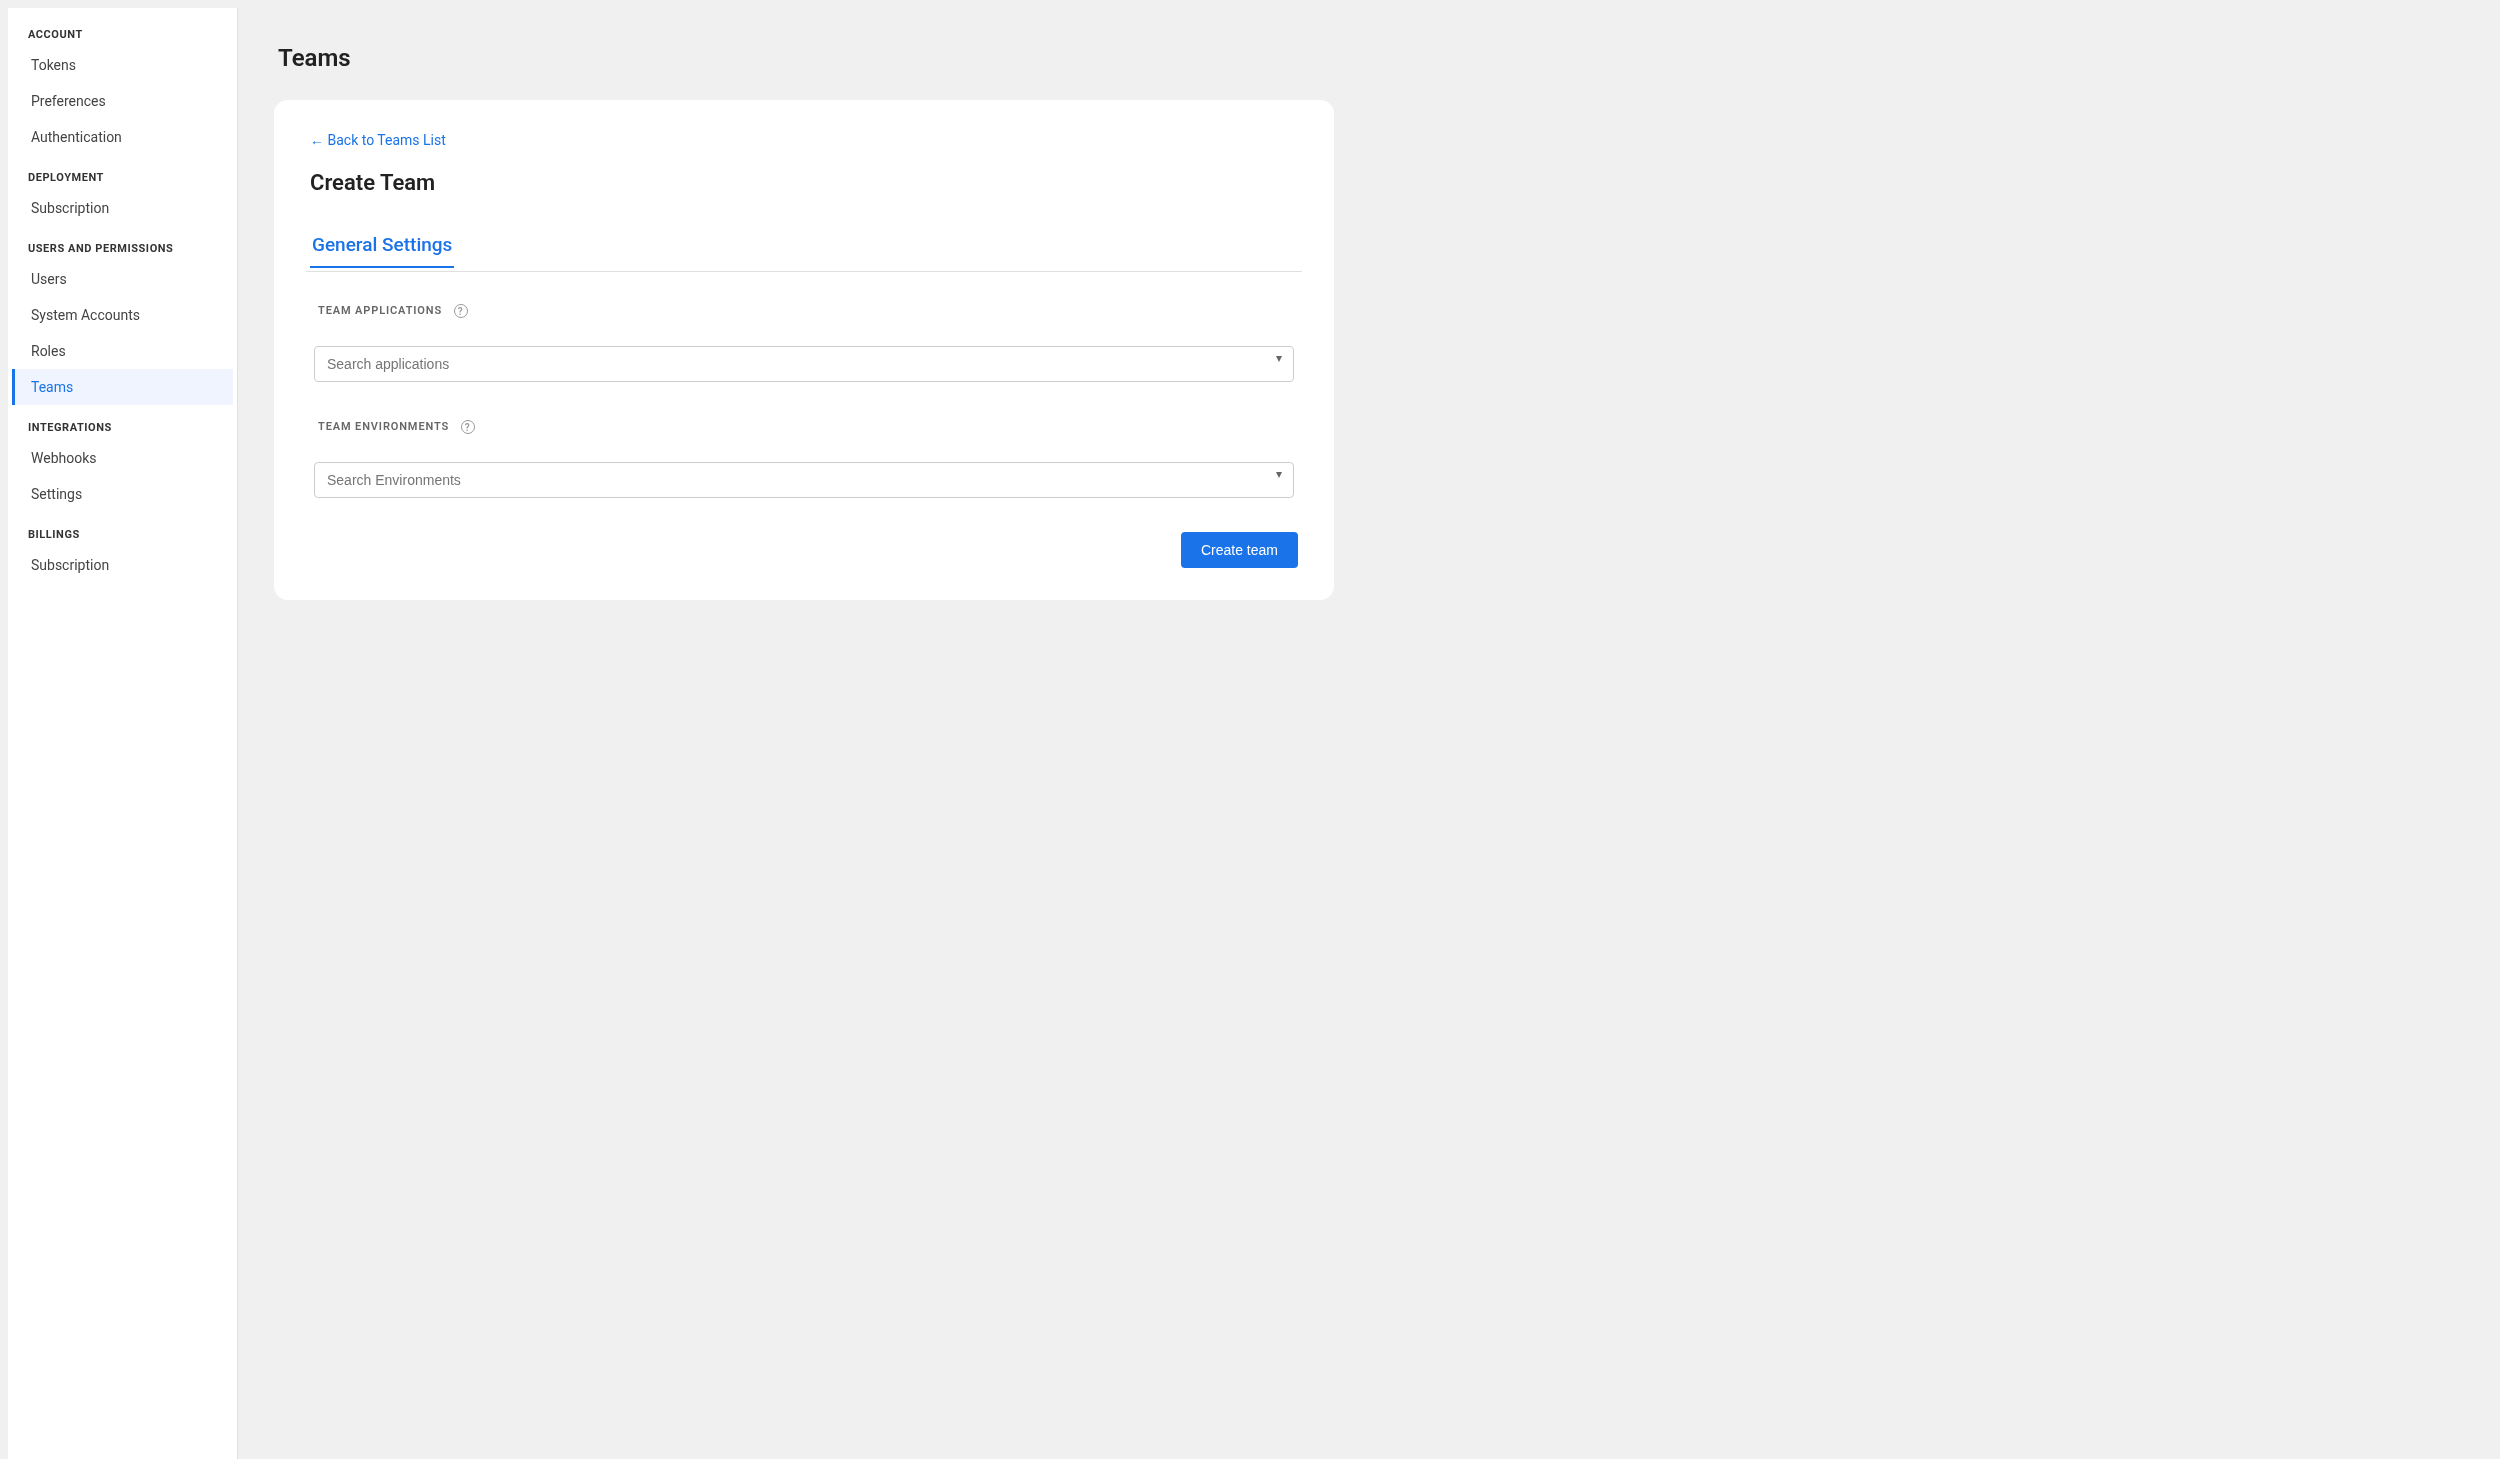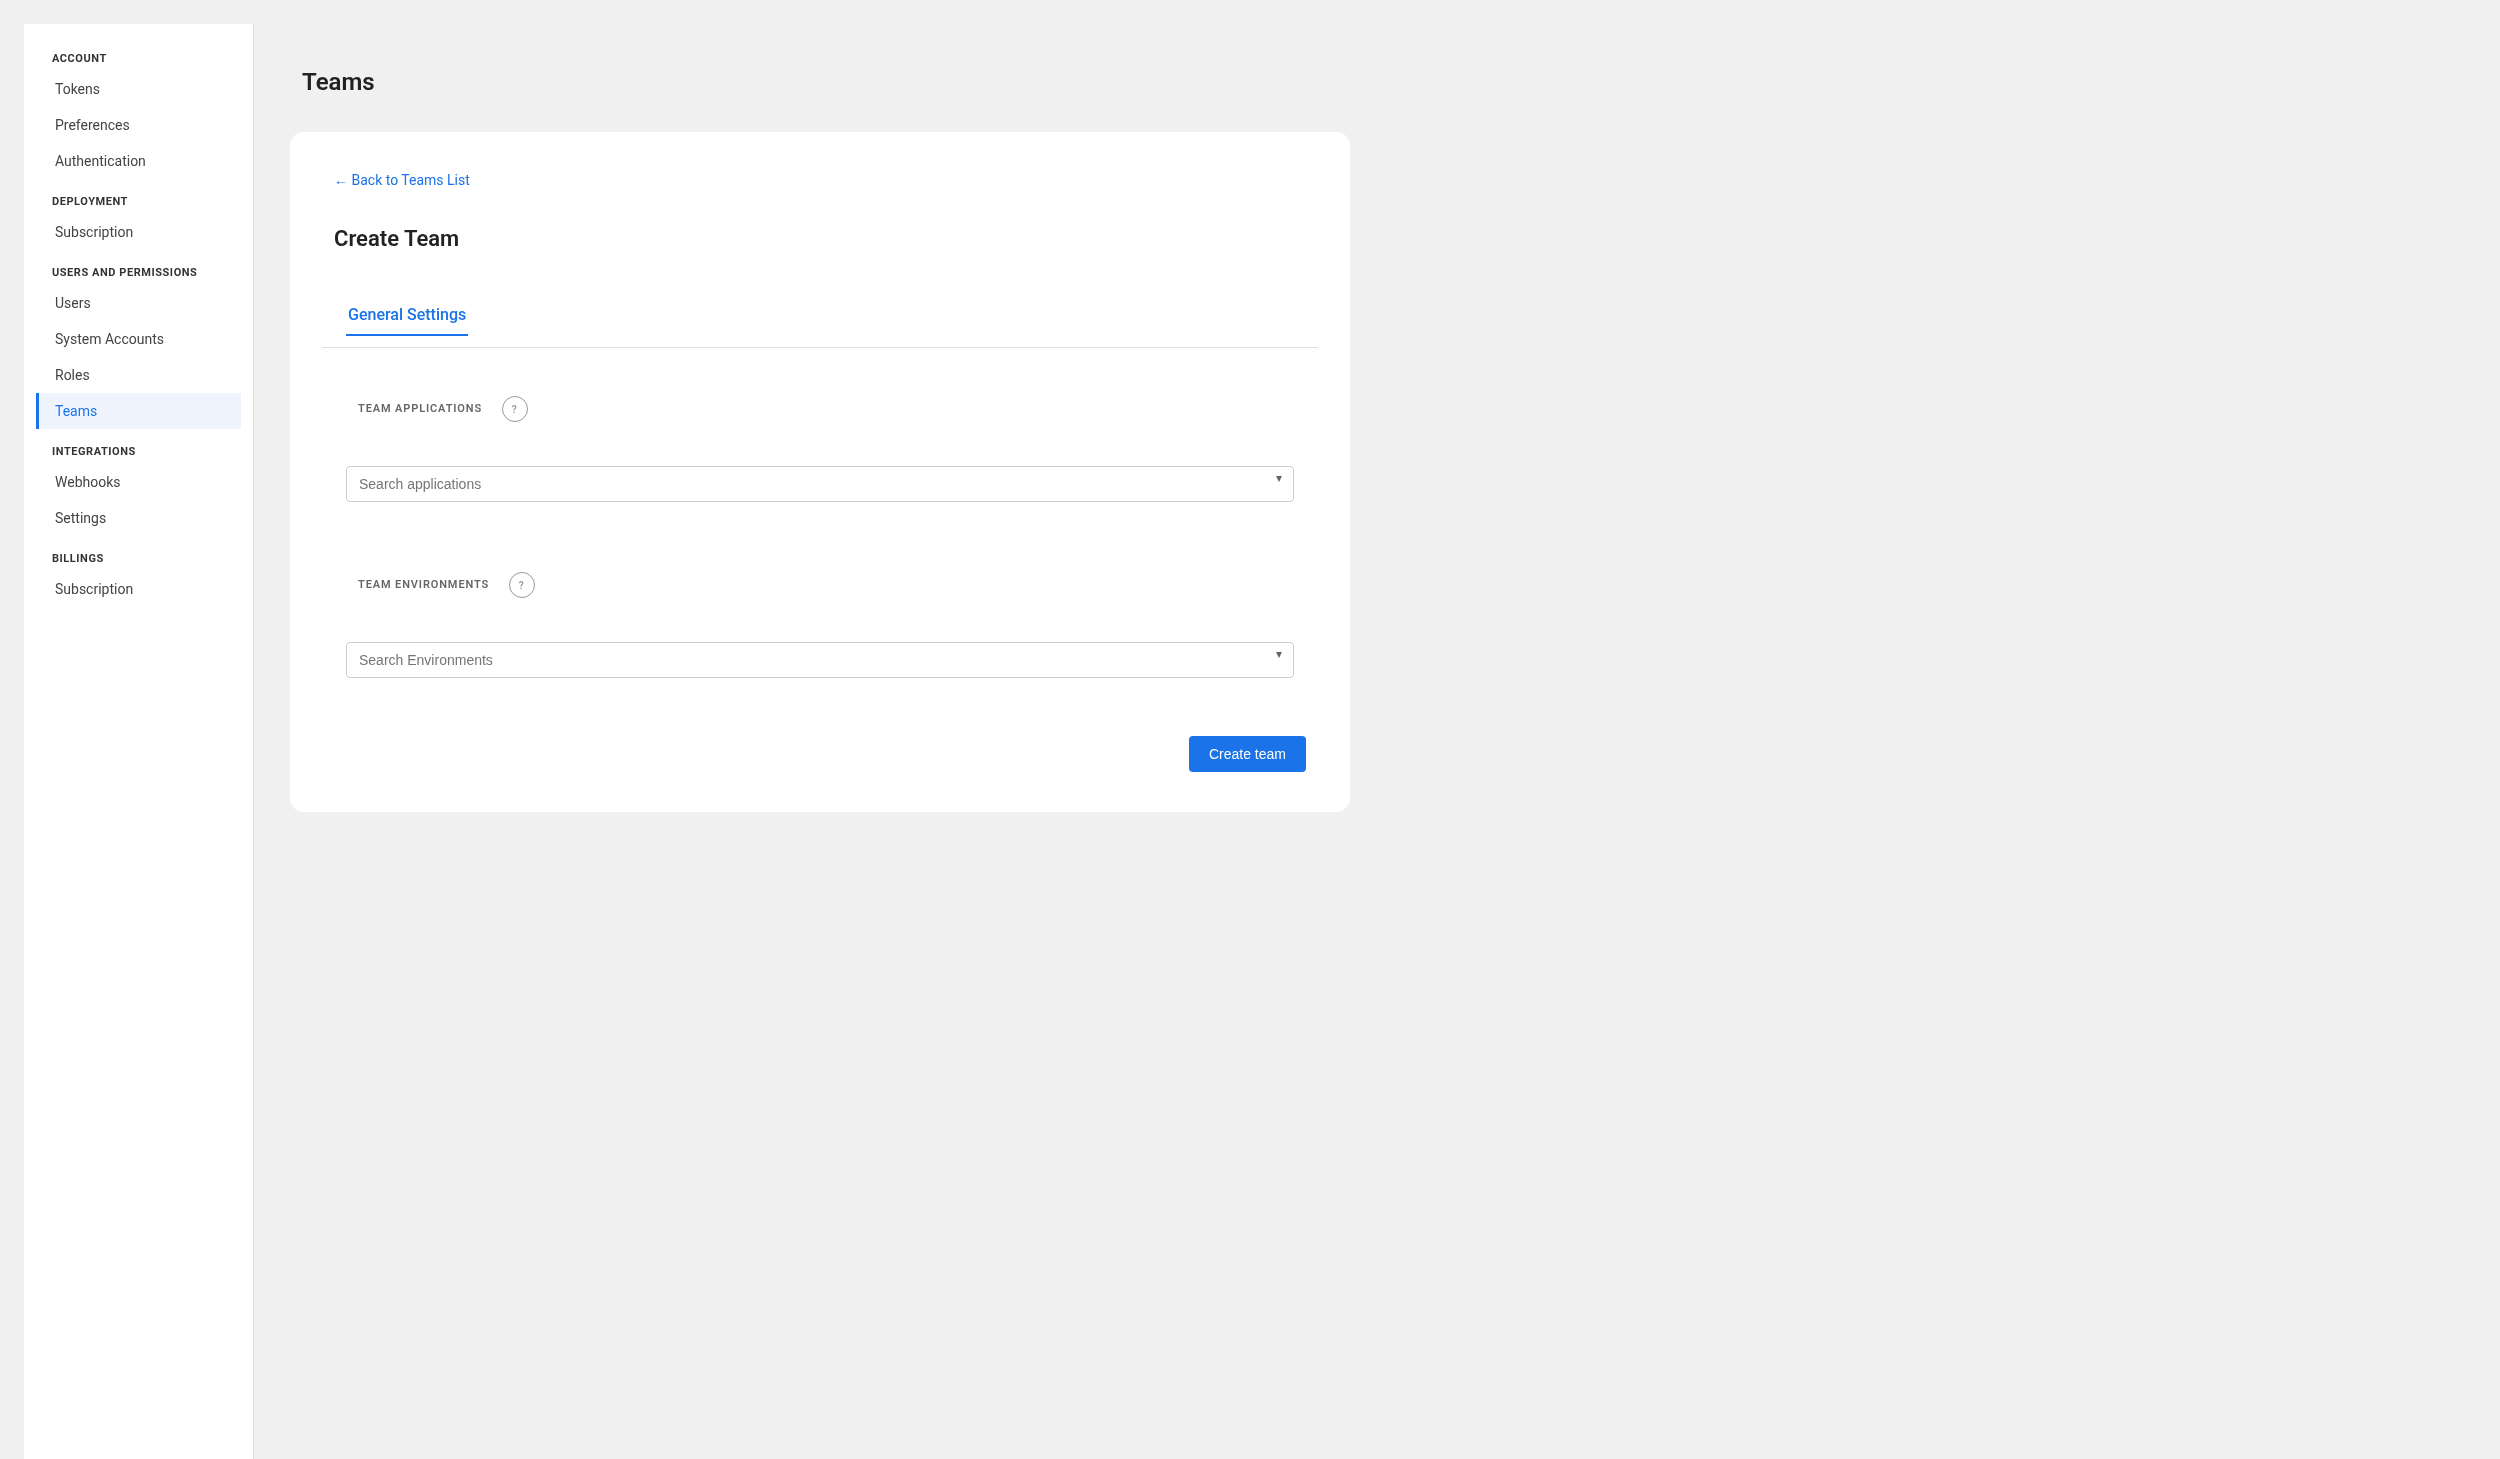--- a/index.html
+++ b/index.html
@@ -1,18 +1,18 @@
 <!DOCTYPE html>
 <html><head>
   <meta charset="utf-8">
   <style>
     * {
       box-sizing: border-box;
       margin: 0;
-      padding: 12px;
+      padding: 4px;
     }
 
     body {
       font-family: -apple-system, BlinkMacSystemFont, 'Segoe UI', Roboto, Oxygen, sans-serif;
       display: flex;
       height: 100vh;
       background: #f0f0f0;
       font-size: 14px;
     }
 
@@ -96,26 +96,25 @@
     
     .tabs {
       display: flex;
       border-bottom: 1px solid #e0e0e0;
       margin-bottom: 24px;
     }
 
     .tab {
       padding: 10px 2px;
       margin-right: 24px;
-      font-size: 16px;
+      font-size: 19px;
       cursor: pointer;
       color: #555555;
       border-bottom: 2px solid transparent;
       margin-bottom: -1px;
-      margin-left: 12px;
     }
 
     .tab.active {
       color: #1a73e8;
       border-bottom: 2px solid #1a73e8;
       font-weight: 500;
     }
 
     
     .form-group {

